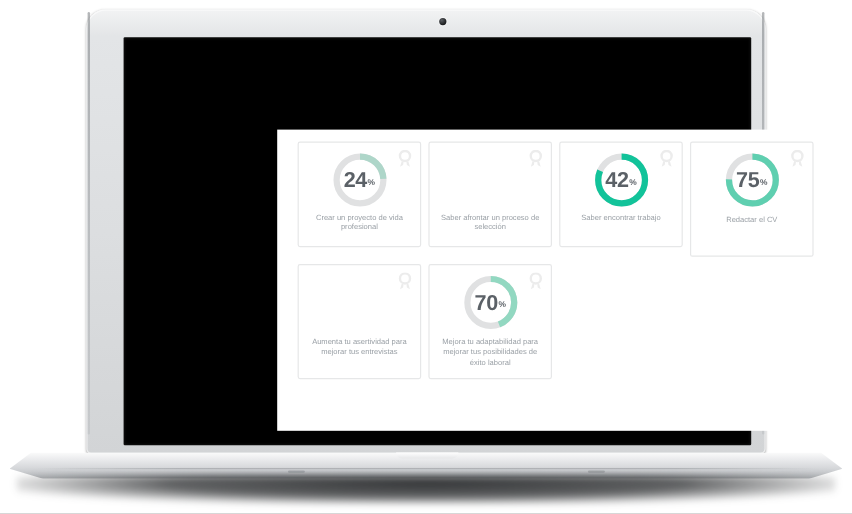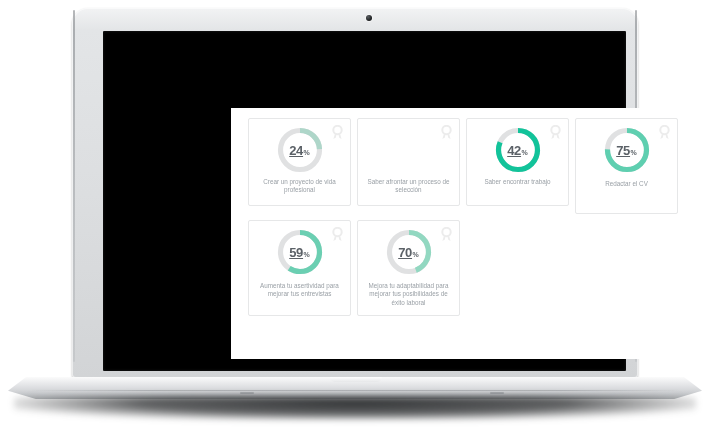--- a/index.html
+++ b/index.html
@@ -99,21 +99,21 @@
     position:absolute; left:50%; top:7px;
     transform:translateX(-50%);
     width:48px; height:48px;
   }
   .ring-wrap svg { display:block; }
   .ring-label {
     position:absolute; inset:0;
     display:flex; align-items:center; justify-content:center;
     color:#5b6167;
   }
-  .ring-num { font-size:13px; font-weight:bold; letter-spacing:-.3px;text-decoration:underline; }
+  .ring-num { font-size:18px; font-weight:bold; letter-spacing:-.3px; }
   .ring-pct { font-size:7px; font-weight:bold; margin-left:.5px; align-self:center; padding-top:4px; }
 
   .card-label {
     position:absolute; left:4px; right:4px; top:59px;
     text-align:center;
     font-size:6.3px;
     line-height:8.4px;
     color:#9aa0a6;
   }
   .card.row2 .card-label { top:61px; }
@@ -192,30 +192,20 @@
               </div>
             </div>
             <div class="card-label">Redactar el CV</div>
           </div>
           <div class="card row2">
             <span class="medal"><svg viewBox="0 0 13 15" width="13" height="15">
                 <circle cx="6.5" cy="5" r="4.2" fill="none" stroke="#ececec" stroke-width="2"></circle>
                 <path d="M3.8 9.2 L2.4 14 L4.9 12.6 L5.3 9.9 Z" fill="#ececec"></path>
                 <path d="M9.2 9.2 L10.6 14 L8.1 12.6 L7.7 9.9 Z" fill="#ececec"></path>
               </svg></span>
-            <div class="ring-wrap">
-              <svg viewBox="0 0 48 48" width="48" height="48">
-                <circle cx="24" cy="24" r="19.5" fill="none" stroke="#e0e1e2" stroke-width="5.2"></circle>
-                <circle cx="24" cy="24" r="19.5" fill="none" stroke="#6bcfb2" stroke-width="5.2" stroke-dasharray="72.29 50.23" transform="rotate(-90 24 24)" stroke-linecap="butt"></circle>
-              </svg>
-              <div class="ring-label">
-                <span class="ring-num">59</span>
-                <span class="ring-pct">%</span>
-              </div>
-            </div>
             <div class="card-label">Aumenta tu asertividad para mejorar tus entrevistas</div>
           </div>
           <div class="card row2">
             <span class="medal"><svg viewBox="0 0 13 15" width="13" height="15">
                 <circle cx="6.5" cy="5" r="4.2" fill="none" stroke="#ececec" stroke-width="2"></circle>
                 <path d="M3.8 9.2 L2.4 14 L4.9 12.6 L5.3 9.9 Z" fill="#ececec"></path>
                 <path d="M9.2 9.2 L10.6 14 L8.1 12.6 L7.7 9.9 Z" fill="#ececec"></path>
               </svg></span>
             <div class="ring-wrap">
               <svg viewBox="0 0 48 48" width="48" height="48">

